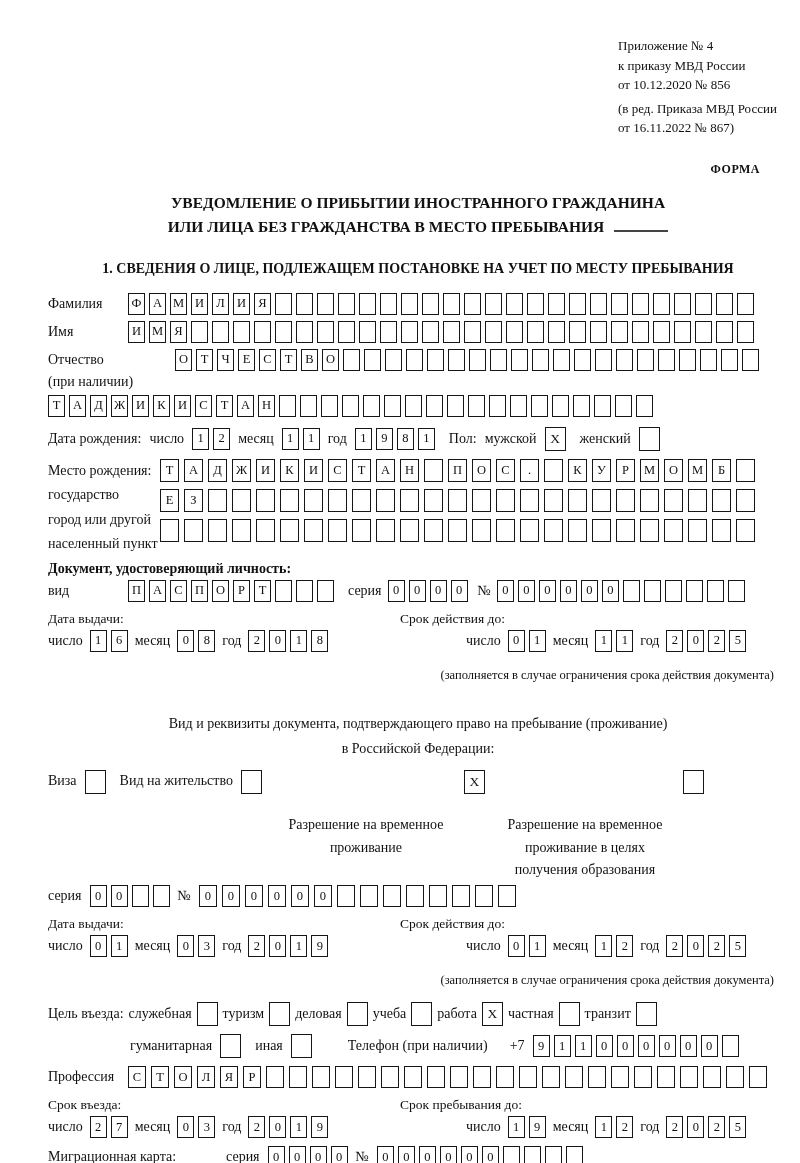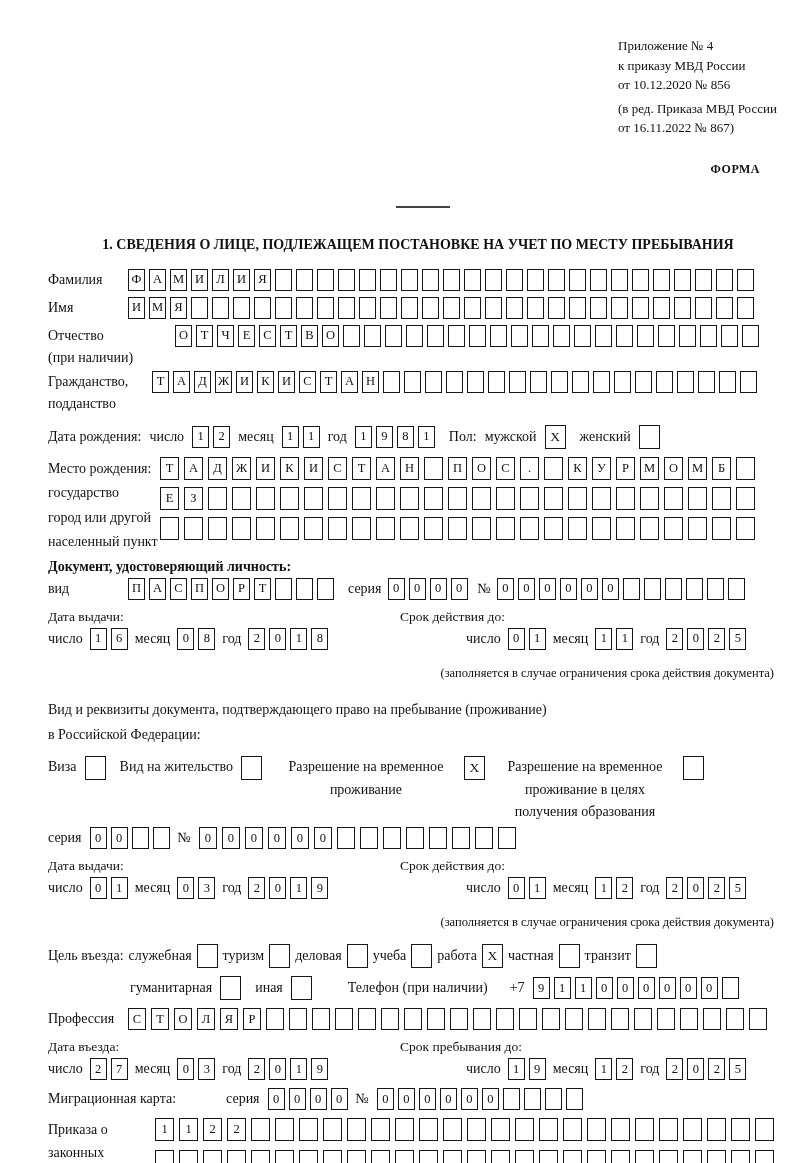--- a/index.html
+++ b/index.html
@@ -52,47 +52,48 @@
 
   
   .dates { display:flex; margin-top:9px; }
   .dc1 { width:352px; flex:none; }
   .dc2 { flex:1; }
   .dhead { text-align:left; font-size:13.5px; margin-bottom:3px; }
   .dline { display:flex; align-items:center; column-gap:7px; }
   .dc2 .dline { margin-left:66px; }
   .note { text-align:right; font-size:12.5px; margin-top:16px; padding-right:14px; }
 
-  .intro { margin-top:16px; line-height:1.85; }
+  .intro { margin-top:28px; line-height:1.85;text-align:center; }
 
   
   .optrow { display:flex; align-items:flex-start; margin-top:8px; }
-  .optblock { text-align:center; line-height:1.6; width:180px; flex:none; }
+  .optblock { text-align:center; line-height:1.6; width:180px; flex:none;margin-top:44px; }
   .optrow .checkbox { margin-left:8px; }
 </style>
 </head>
 <body>
 
 <div class="page">
 
   <div class="hdr">
     <div>Приложение № 4</div>
     <div>к приказу МВД России</div>
     <div>от 10.12.2020 № 856</div>
     <div class="amend">
       <div>(в ред. Приказа МВД России</div>
       <div>от 16.11.2022 № 867)</div>
     </div>
   </div>
 
   <div class="forma">ФОРМА</div>
 
   <div class="title">
+    <div>УВЕДОМЛЕНИЕ О ПРИБЫТИИ ИНОСТРАННОГО ГРАЖДАНИНА</div>
     <div>
-      <span class="uscore"></span>
+      <span>ИЛИ ЛИЦА БЕЗ ГРАЖДАНСТВА В МЕСТО ПРЕБЫВАНИЯ</span><span class="uscore"></span>
     </div>
   </div>
 
   <div class="sect">1. СВЕДЕНИЯ О ЛИЦЕ, ПОДЛЕЖАЩЕМ ПОСТАНОВКЕ НА УЧЕТ ПО МЕСТУ ПРЕБЫВАНИЯ</div>
 
   <div class="frow vc mt16">
     <div class="lbl w80">Фамилия</div>
     <div class="cells">
         <span class="cell">Ф</span>
         <span class="cell">А</span>
@@ -194,24 +195,20 @@
         <span class="cell"></span>
         <span class="cell"></span>
         <span class="cell"></span>
         <span class="cell"></span>
         <span class="cell"></span>
         <span class="cell"></span>
       </div>
   </div>
 
   <div class="frow mt2">
-    <div class="lbl w104 lh22">
-      <div>Гражданство,</div>
-      <div>подданство</div>
-    </div>
     <div class="cells">
         <span class="cell">Т</span>
         <span class="cell">А</span>
         <span class="cell">Д</span>
         <span class="cell">Ж</span>
         <span class="cell">И</span>
         <span class="cell">К</span>
         <span class="cell">И</span>
         <span class="cell">С</span>
         <span class="cell">Т</span>
@@ -603,21 +600,21 @@
         <span class="cell"></span>
         <span class="cell"></span>
         <span class="cell"></span>
         <span class="cell"></span>
         <span class="cell"></span>
       </span>
   </div>
 
   <div class="dates">
     <div class="dc1">
-      <div class="dhead">Дата въезда:</div>
+      <div class="dhead">Срок въезда:</div>
       <div class="dline">
         <span>число</span>
         <span class="cells">
             <span class="cell">2</span>
             <span class="cell">7</span>
           </span>
         <span>месяц</span>
         <span class="cells">
             <span class="cell">0</span>
             <span class="cell">3</span>

